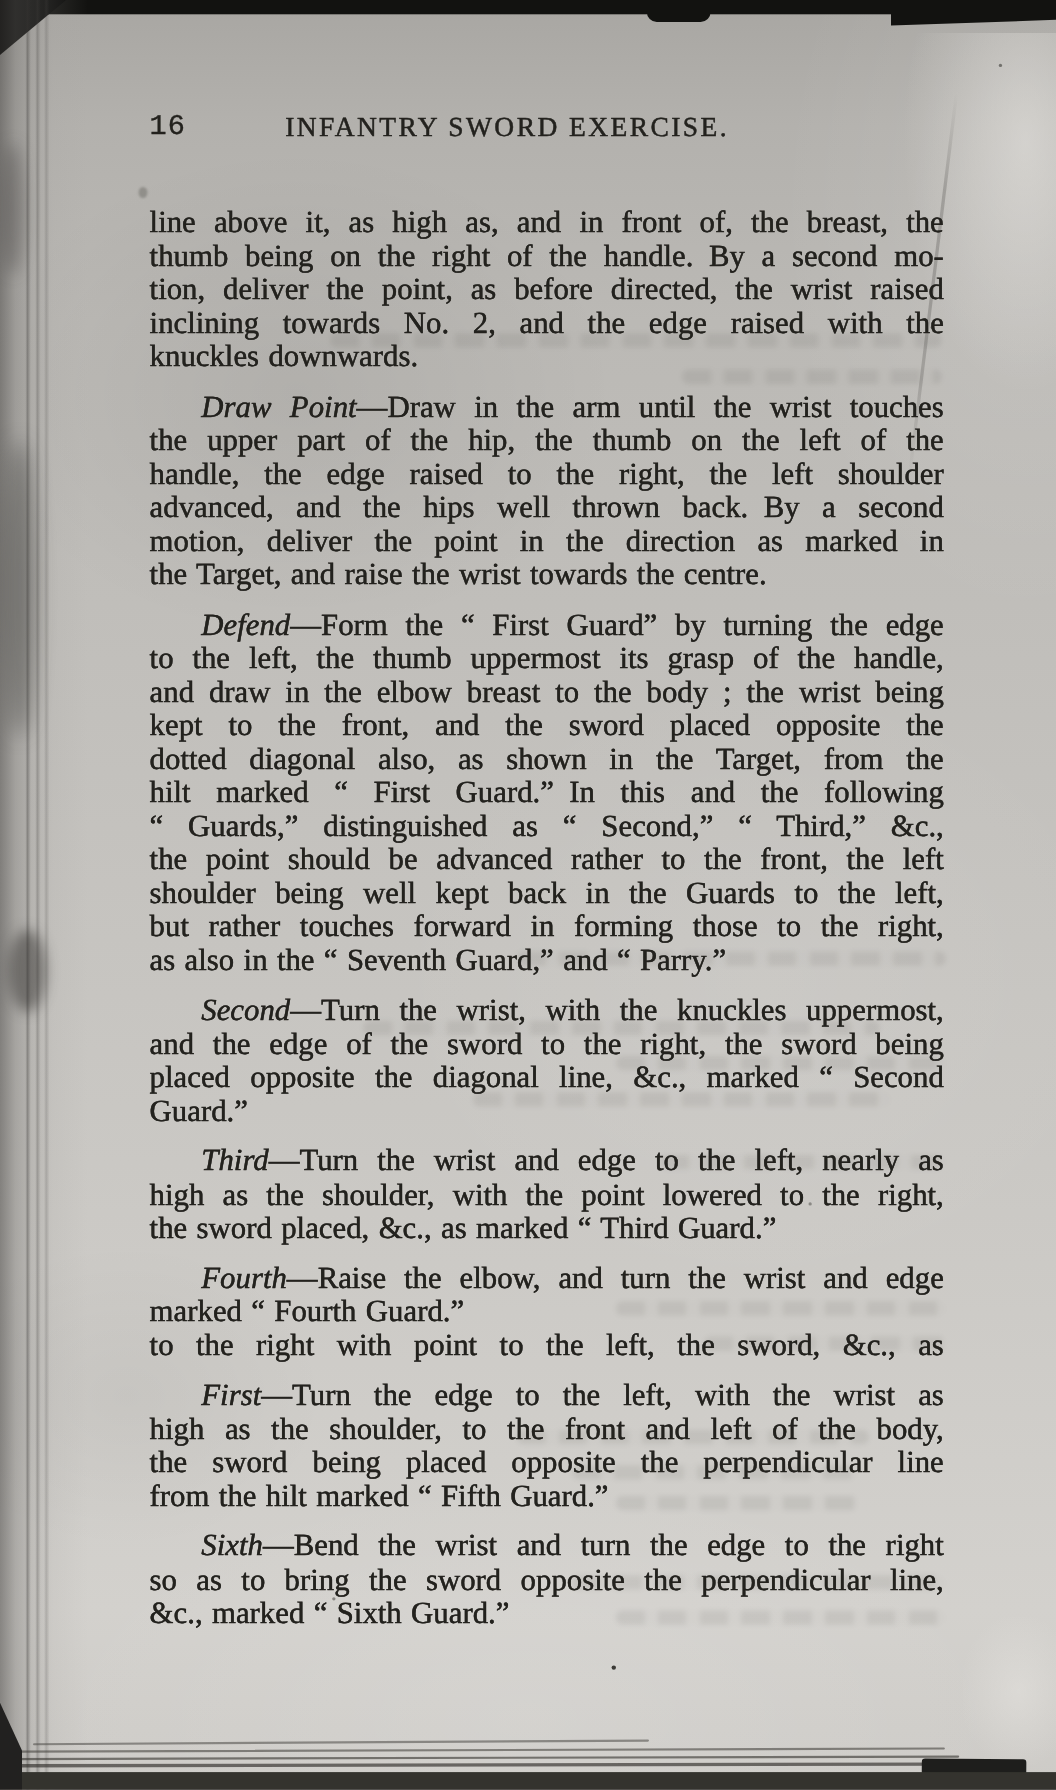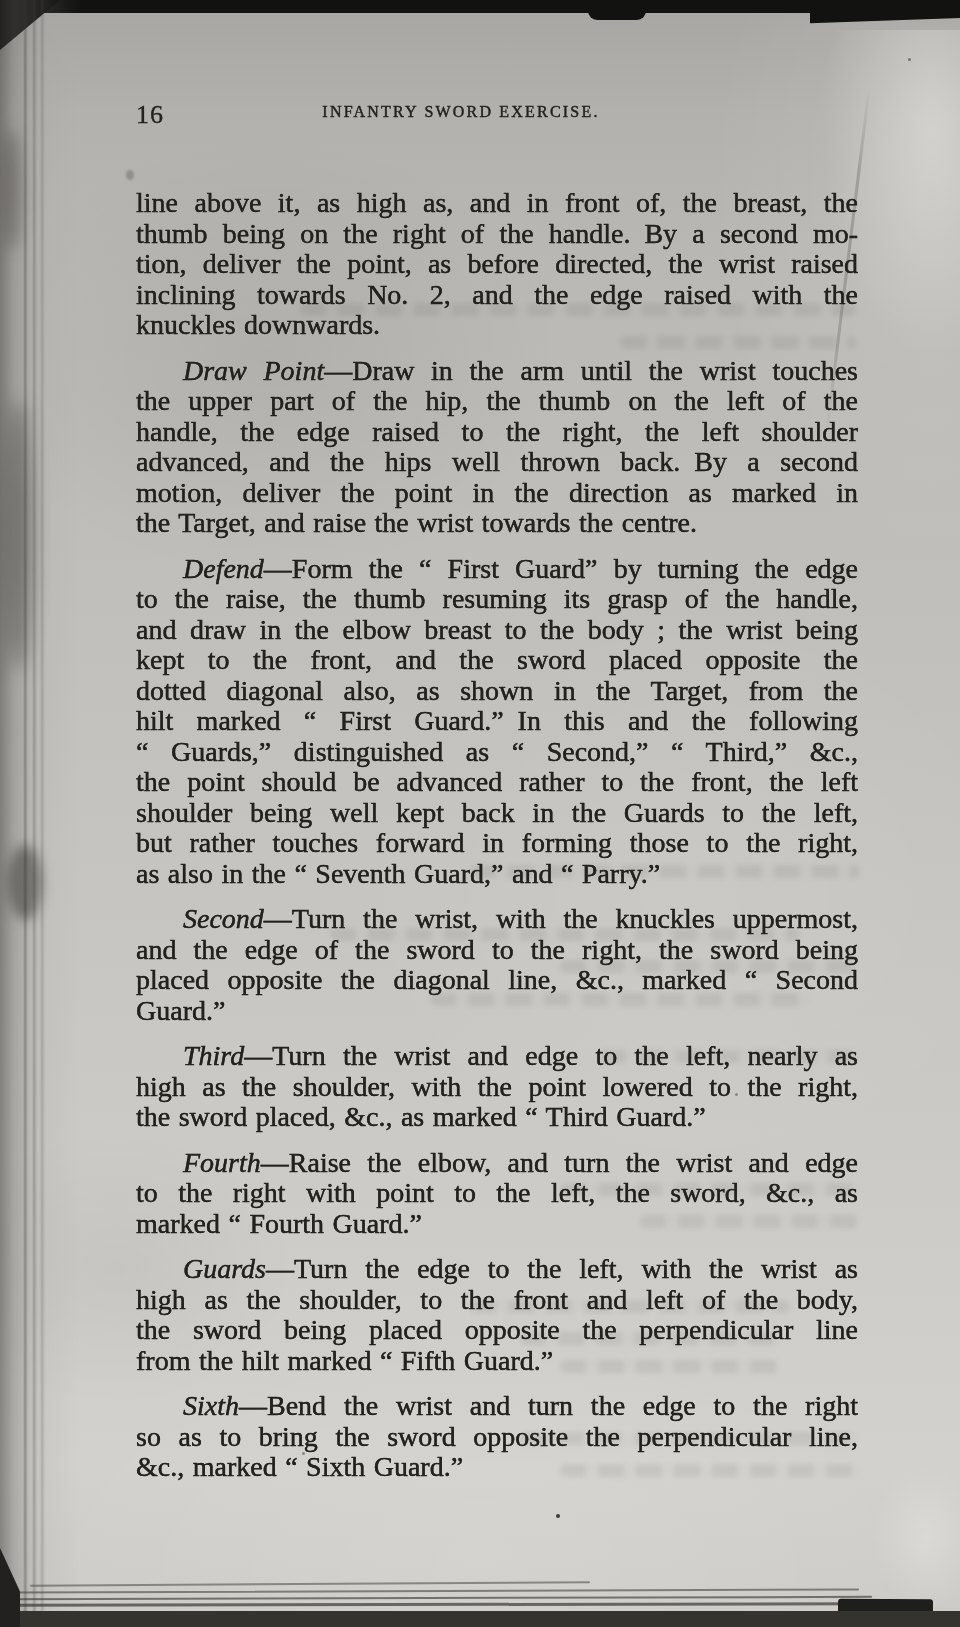--- a/index.html
+++ b/index.html
@@ -71,24 +71,24 @@
   .ghost { position:absolute; height:13px; border-radius:6px; filter:blur(2.5px); opacity:0.55;
     background:repeating-linear-gradient(90deg, rgba(58,56,52,0.16) 0 26px,
       rgba(58,56,52,0.02) 26px 38px); }
 
   
   .speck { position:absolute; background:#3b3a36; border-radius:50%; }
 
   
   .header-row { position:absolute; left:136px; top:100px; width:722px; height:34px;
     color:var(--ink,#23221e); }
-  .page-number { position:absolute; left:0; top:0; font-size:26px; letter-spacing:1px;
+  .page-number { position:absolute; left:0; top:0; font-size:26px; letter-spacing:1px;font-family:Liberation Mono, monospace;
     -webkit-text-stroke:0.35px currentColor; }
   .running-title { position:absolute; left:0; right:0; top:3px; text-align:center;
-    padding-right:72px; font-size:16px; letter-spacing:2.2px;
+    padding-right:72px; font-size:25px; letter-spacing:2.2px;
     -webkit-text-stroke:0.45px currentColor; white-space:nowrap; }
 
   .text-block { position:absolute; left:136px; top:188px; width:722px;
     color:var(--ink,#23221e); font-size:28px; word-spacing:1.5px;
     -webkit-text-stroke:0.35px currentColor;
     text-shadow:0 0 0.6px rgba(30,29,26,0.8); }
   .para { margin:0 0 15px 0; }
   .line { line-height:30.5px; height:30.5px; text-align:justify; text-align-last:justify;
     white-space:normal; }
   .line.last { text-align-last:left; }
@@ -151,21 +151,21 @@
       <div class="para">
         <div class="line first-indent"><span class="lead">Draw Point</span>—Draw in the arm until the wrist touches</div>
         <div class="line">the upper part of the hip, the thumb on the left of the</div>
         <div class="line">handle, the edge raised to the right, the left shoulder</div>
         <div class="line">advanced, and the hips well thrown back. By a second</div>
         <div class="line">motion, deliver the point in the direction as marked in</div>
         <div class="line last">the Target, and raise the wrist towards the centre.</div>
       </div>
       <div class="para">
         <div class="line first-indent"><span class="lead">Defend</span>—Form the “ First Guard” by turning the edge</div>
-        <div class="line">to the raise, the thumb resuming its grasp of the handle,</div>
+        <div class="line">to the left, the thumb uppermost its grasp of the handle,</div>
         <div class="line">and draw in the elbow breast to the body ; the wrist being</div>
         <div class="line">kept to the front, and the sword placed opposite the</div>
         <div class="line">dotted diagonal also, as shown in the Target, from the</div>
         <div class="line">hilt marked “ First Guard.” In this and the following</div>
         <div class="line">“ Guards,” distinguished as “ Second,” “ Third,” &amp;c.,</div>
         <div class="line">the point should be advanced rather to the front, the left</div>
         <div class="line">shoulder being well kept back in the Guards to the left,</div>
         <div class="line">but rather touches forward in forming those to the right,</div>
         <div class="line last">as also in the “ Seventh Guard,” and “ Parry.”</div>
       </div>
@@ -175,25 +175,25 @@
         <div class="line">placed opposite the diagonal line, &amp;c., marked “ Second</div>
         <div class="line last">Guard.”</div>
       </div>
       <div class="para">
         <div class="line first-indent"><span class="lead">Third</span>—Turn the wrist and edge to the left, nearly as</div>
         <div class="line">high as the shoulder, with the point lowered to the right,</div>
         <div class="line last">the sword placed, &amp;c., as marked “ Third Guard.”</div>
       </div>
       <div class="para">
         <div class="line first-indent"><span class="lead">Fourth</span>—Raise the elbow, and turn the wrist and edge</div>
+        <div class="line last">marked “ Fourth Guard.”</div>
         <div class="line">to the right with point to the left, the sword, &amp;c., as</div>
-        <div class="line last">marked “ Fourth Guard.”</div>
-      </div>
-      <div class="para">
-        <div class="line first-indent"><span class="lead">Guards</span>—Turn the edge to the left, with the wrist as</div>
+      </div>
+      <div class="para">
+        <div class="line first-indent"><span class="lead">First</span>—Turn the edge to the left, with the wrist as</div>
         <div class="line">high as the shoulder, to the front and left of the body,</div>
         <div class="line">the sword being placed opposite the perpendicular line</div>
         <div class="line last">from the hilt marked “ Fifth Guard.”</div>
       </div>
       <div class="para">
         <div class="line first-indent"><span class="lead">Sixth</span>—Bend the wrist and turn the edge to the right</div>
         <div class="line">so as to bring the sword opposite the perpendicular line,</div>
         <div class="line last">&amp;c., marked “ Sixth Guard.”</div>
       </div>
     </div>

